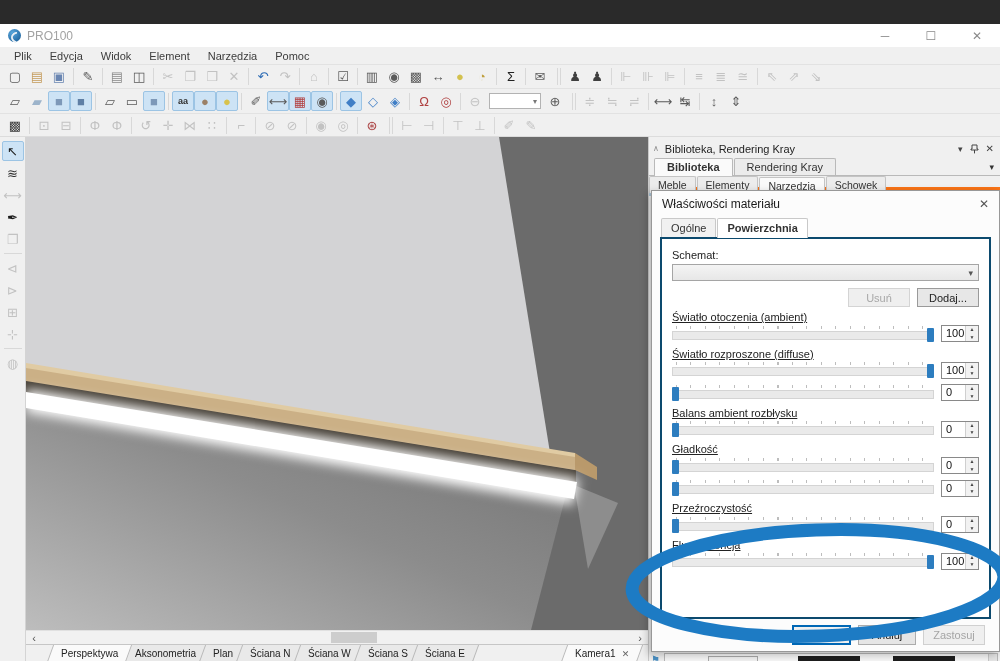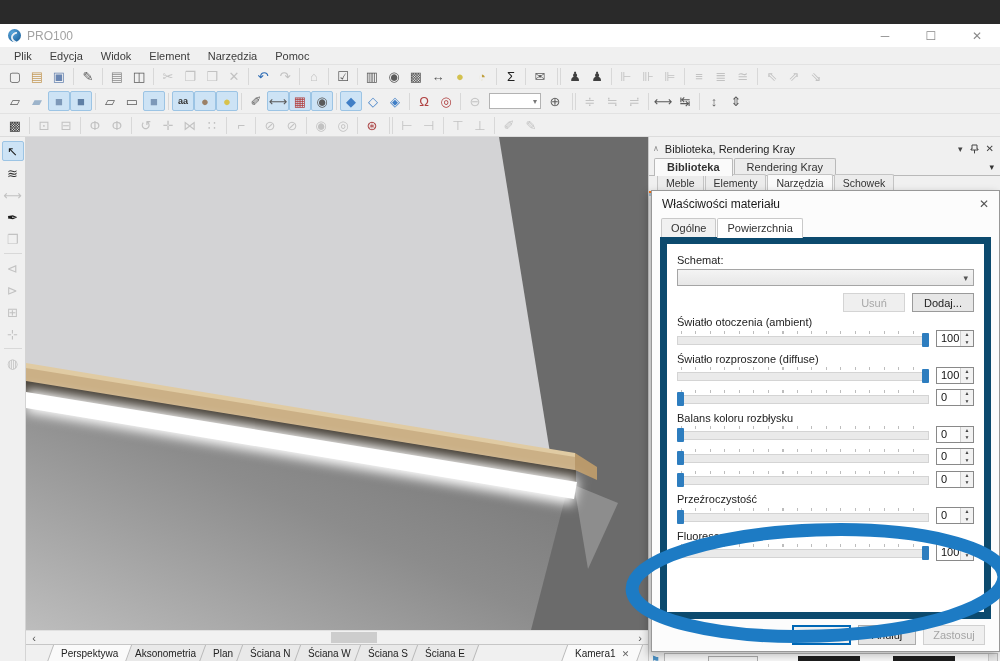--- a/index.html
+++ b/index.html
@@ -59,21 +59,21 @@
   .rightpanel{width:352px;background:#f0f0f0;border-left:1px solid #c9c9c9;position:relative;padding-top:4px;}
   .ph{display:flex;align-items:center;height:15px;padding:0 6px 0 4px;}
   .collapse{color:#8a8a8a;font-size:8px;margin-right:6px;}
   .ph-title{flex:1;font-size:11px;color:#222;}
   .ph-ico{margin-left:7px;color:#444;font-size:9px;display:flex;align-items:center;}
   .ptabs{display:flex;align-items:flex-end;height:18px;margin-top:2px;padding-left:5px;border-bottom:1px solid #b9b9b9;}
   .ptab{padding:2px 12px;border:1px solid #b9b9b9;border-bottom:none;background:#ececec;font-size:11px;
         border-radius:2px 2px 0 0;margin-right:1px;}
   .ptab.active{background:#fafafa;font-weight:bold;position:relative;top:1px;padding-bottom:3px;}
   .ptab-chev{margin-left:auto;padding:0 6px 3px 0;color:#333;font-size:9px;}
-  .subtabs{display:flex;align-items:flex-end;height:17px;padding-left:8px;border-bottom:2px solid #f97316;}
+  .subtabs{display:flex;align-items:flex-start;height:17px;border-bottom:6px solid #f97316;}
   .stab{padding:2px 8px;border:1px solid #c4c4c4;border-bottom:none;background:#ececec;font-size:10.5px;
         border-radius:2px 2px 0 0;margin-right:1px;}
   .stab.active{background:#fafafa;position:relative;top:1px;padding-bottom:3px;}
   .panel-strip{height:3px;background:#a9c2d4;}
 
   .libstrip{position:absolute;left:0;right:0;bottom:2px;height:15px;background:#f0f0f0;display:flex;align-items:center;}
   .libflag{color:#4a90c4;font-size:10px;margin:0 4px 0 2px;}
   .libbox{flex:1;height:13px;border:1px solid #b9b9b9;background:#f7f7f7;position:relative;margin-right:2px;}
   .lib-lightitem{position:absolute;left:43px;top:2px;width:50px;height:8px;background:#f2f2f2;border:1px solid #aaa;}
   .lib-dark1{position:absolute;left:133px;top:2px;width:62px;height:5px;background:#1e1e1e;}
@@ -81,33 +81,33 @@
   .lib-scroll{position:absolute;right:0;top:0;bottom:0;width:9px;background:#e6e6e6;border-left:1px solid #c9c9c9;}
 
   
   .dialog{position:absolute;left:2px;top:53px;right:0;bottom:17px;background:#fcfcfc;border:1px solid #989898;
           box-shadow:-3px 3px 8px rgba(0,0,0,.25);display:flex;flex-direction:column;z-index:5;}
   .dtitle{height:26px;display:flex;align-items:center;padding:0 10px;font-size:12px;color:#1a1a1a;}
   .dclose{margin-left:auto;color:#555;font-size:12px;}
   .dtabs{display:flex;align-items:flex-end;height:20px;padding-left:9px;}
   .dtab{padding:3px 9px;border:1px solid #c9c9c9;border-bottom:none;background:#f1f1f1;font-size:11px;
         border-radius:2px 2px 0 0;margin-right:1px;}
-  .dtab.active{background:#fff;position:relative;top:1px;padding-bottom:4px;z-index:3;}
-  .dbody{flex:1;border:7px solid #0c4a6e;margin:0 8px;background:#fff;padding:8px 10px 0 10px;}
+  .dtab.active{background:#fff;position:relative;top:1px;padding-bottom:4px;z-index:3;font-weight:bold;}
+  .dbody{flex:1;border:2px solid #0c4a6e;margin:0 8px;background:#fff;padding:8px 10px 0 10px;}
   .schemat-label{margin:2px 0 3px 0;color:#222;}
   .combo{height:17px;border:1px solid #a5a5a5;background:linear-gradient(#f4f4f4,#e7e7e7);
          display:flex;align-items:center;justify-content:flex-end;}
   .combo .carr{font-size:9px;color:#555;padding-right:5px;}
   .btnrow{display:flex;justify-content:flex-end;gap:7px;margin:7px 0 4px 0;}
   .sbtn{width:62px;height:19px;font-size:11px;display:flex;align-items:center;justify-content:center;
         background:#e7e7e7;border:1px solid #9a9a9a;color:#222;}
   .sbtn.disabled{background:#efefef;border-color:#d4d4d4;color:#a8a8a8;}
 
   .srow{margin-bottom:5.5px;}
-  .slabel{margin-bottom:2px;color:#222;}
+  .slabel{margin-bottom:2px;color:#222;text-decoration:underline;}
   .sline{display:flex;align-items:center;gap:7px;}
   .strack{position:relative;flex:1;height:16px;}
   .ticks{position:absolute;top:0;left:4px;right:4px;height:3px;
          background:repeating-linear-gradient(to right,#bdbdbd 0 1px,transparent 1px 14.5px);}
   .groove{position:absolute;top:5px;left:0;right:0;height:9px;background:#eaeaea;border:1px solid #d4d4d4;}
   .thumb{position:absolute;top:2px;width:7px;height:14px;background:#2d7dbf;border-radius:1px;}
   .spin{width:38px;height:17px;border:1px solid #898989;background:#fff;display:flex;align-items:stretch;flex:0 0 auto;}
   .spinv{flex:1;padding:1px 0 0 4px;font-size:11px;color:#111;}
   .spinarrows{width:13px;border-left:1px solid #cfcfcf;display:flex;flex-direction:column;background:#f2f2f2;}
   .spinarrows span{flex:1;font-size:5px;color:#444;text-align:center;line-height:7px;}
@@ -653,37 +653,38 @@
                   <div class="spin">
                     <span class="spinv">0</span>
                     <span class="spinarrows">
                       <span>▲</span>
                       <span>▼</span>
                     </span>
                   </div>
                 </div>
               </div>
               <div class="srow">
-                <div class="slabel">Balans koloru rozbłysku</div>
+                <div class="slabel">Balans ambient rozbłysku</div>
                 <div class="sline">
                   <div class="strack">
                     <div class="ticks"></div>
                     <div class="groove"></div>
                     <div class="thumb" style="left: calc(0% + 0px);"></div>
                   </div>
                   <div class="spin">
                     <span class="spinv">0</span>
                     <span class="spinarrows">
                       <span>▲</span>
                       <span>▼</span>
                     </span>
                   </div>
                 </div>
               </div>
               <div class="srow">
+                <div class="slabel">Gładkość</div>
                 <div class="sline">
                   <div class="strack">
                     <div class="ticks"></div>
                     <div class="groove"></div>
                     <div class="thumb" style="left: calc(0% + 0px);"></div>
                   </div>
                   <div class="spin">
                     <span class="spinv">0</span>
                     <span class="spinarrows">
                       <span>▲</span>

